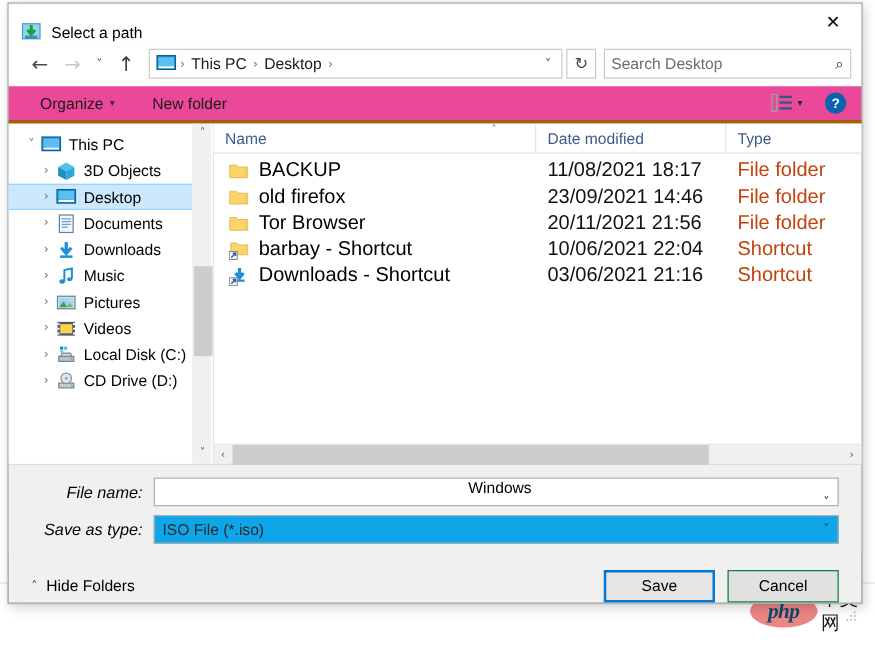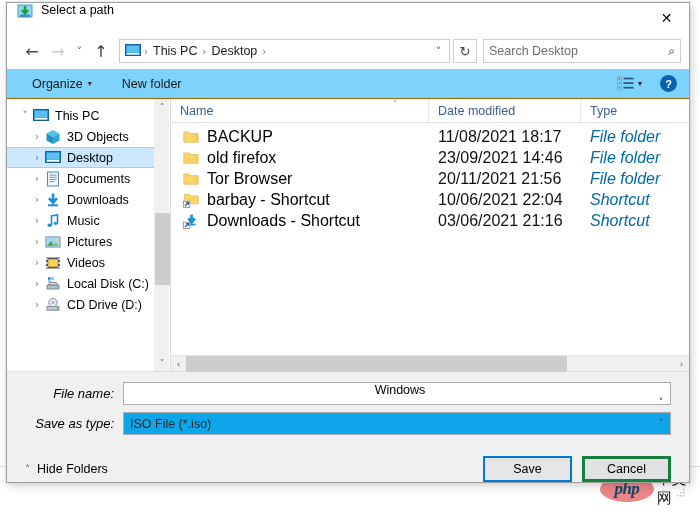--- a/index.html
+++ b/index.html
@@ -50,21 +50,21 @@
     width: 684px; height: 481px;
     background: #f0f0f0;
     border: 1px solid #a0a0a0;
     box-shadow: 0 0 0 1px rgba(0,0,0,.04), 2px 3px 9px rgba(0,0,0,.18);
     display: flex; flex-direction: column;
   }
 
   
   #titlebar {
     height: 30px; background: #ffffff;
-    display: flex; align-items: flex-start;
+    display: flex; align-items: flex-end;
     position: relative; flex: none;
   }
   #title-icon { margin-left: 10px; width: 16px; height: 16px; display:block; }
   #title-text {
     margin-left: 8px; font-size: 12.5px; color: #000000;
   }
   #btn-close {
     position: absolute; right: 0; top: 0;
     width: 45px; height: 29px;
     display: flex; align-items: center; justify-content: center;
@@ -121,22 +121,22 @@
     width: 198px; height: 24px; margin-left: 6px; flex: none;
     border: 1px solid #cccccc; background: #ffffff;
     display: flex; align-items: center; padding: 0 5px;
     cursor: text;
   }
   #search-ph { font-size: 12.5px; color: #6d6d6d; flex: 1; }
   #search-icon { font-size: 12px; color: #3a3a3a; font-family: "DejaVu Sans", sans-serif; }
 
   
   #toolbar {
-    height: 30px; background: #7dd3fc;
-    border-bottom: 1px solid #a16207;
+    height: 30px; background: #ec4899;
+    border-bottom: 3px solid #a16207;
     display: flex; align-items: center; flex: none;
     padding-left: 18px;
   }
   .tb-item {
     font-size: 12.5px; color: #1a1a1a;
     display: flex; align-items: center; gap: 5px;
     cursor: pointer; padding: 3px 7px;
   }
   .tb-caret { font-size: 8px; color: #333; font-family: "DejaVu Sans", sans-serif; }
   #tb-newfolder { margin-left: 16px; }
@@ -218,21 +218,21 @@
   }
 
   #rows { flex: 1; overflow: hidden; padding-top: 3px; }
   .frow {
     height: 21px; display: flex; align-items: center;
     font-size: 16px; color: #000; cursor: pointer;
   }
   .fname { width: 257px; flex: none; display: flex; align-items: center; padding-left: 12px; }
   .fname .fi { width: 16px; height: 16px; flex: none; margin-right: 8px; }
   .fdate { width: 152px; flex: none; padding-left: 10px; color: #111; }
-  .ftype { flex: 1; padding-left: 10px; color: #0369a1; font-style: italic; }
+  .ftype { flex: 1; padding-left: 10px; color: #c2410c; }
 
   
   #hsb {
     height: 16px; flex: none; background: #f0f0f0;
     display: flex; align-items: center; border-top: 1px solid #e8e8e8;
   }
   #hsb-track { flex: 1; height: 16px; position: relative; }
   #hsb-thumb {
     position: absolute; top: 0; left: 0; width: 78%; height: 16px;
     background: #cdcdcd; cursor: pointer;
@@ -265,21 +265,21 @@
     display: flex; align-items: center;
     padding: 14px 18px 0 18px; position: relative;
   }
   #hide-folders {
     display: flex; align-items: center; gap: 7px;
     font-size: 12.5px; color: #000; cursor: pointer;
   }
   #hf-caret { font-size: 10px; color: #4a4a4a; font-family: "DejaVu Sans", sans-serif; }
   .dlgbtn {
     width: 89px; height: 26px; font-size: 12.5px; color: #000;
-    background: #e1e1e1; border: 3px solid #15803d;
+    background: #e1e1e1; border: 1px solid #15803d;
     display: flex; align-items: center; justify-content: center;
     cursor: pointer; margin-left: 10px;
   }
   #btn-save { margin-left: auto; border: 2px solid #0078d7; background: #e5e5e5; }
   #grip {
     position: absolute; right: 3px; bottom: -16px;
     width: 12px; height: 12px; opacity: .55;
   }
 </style>
 </head>

